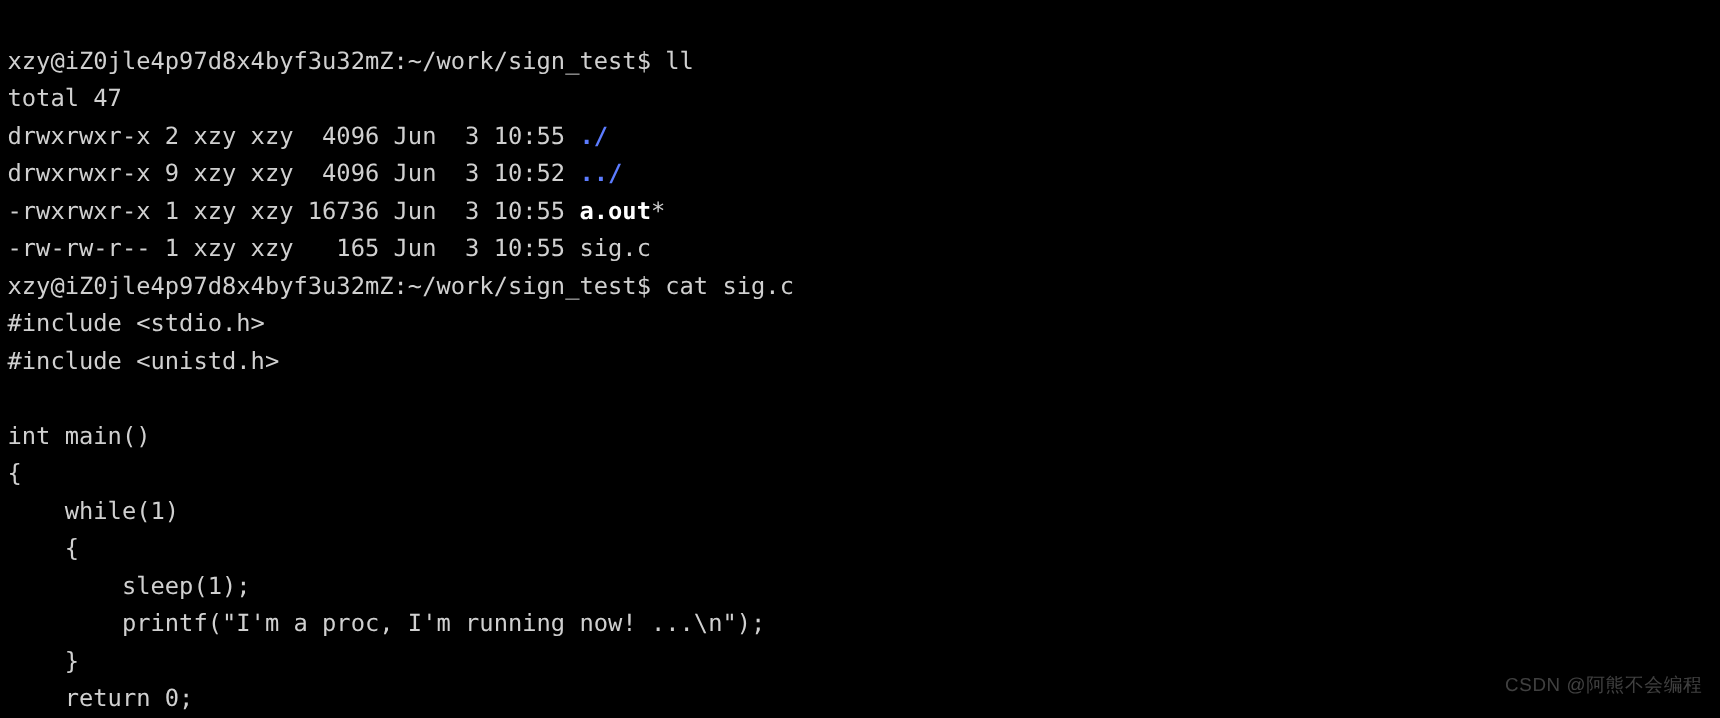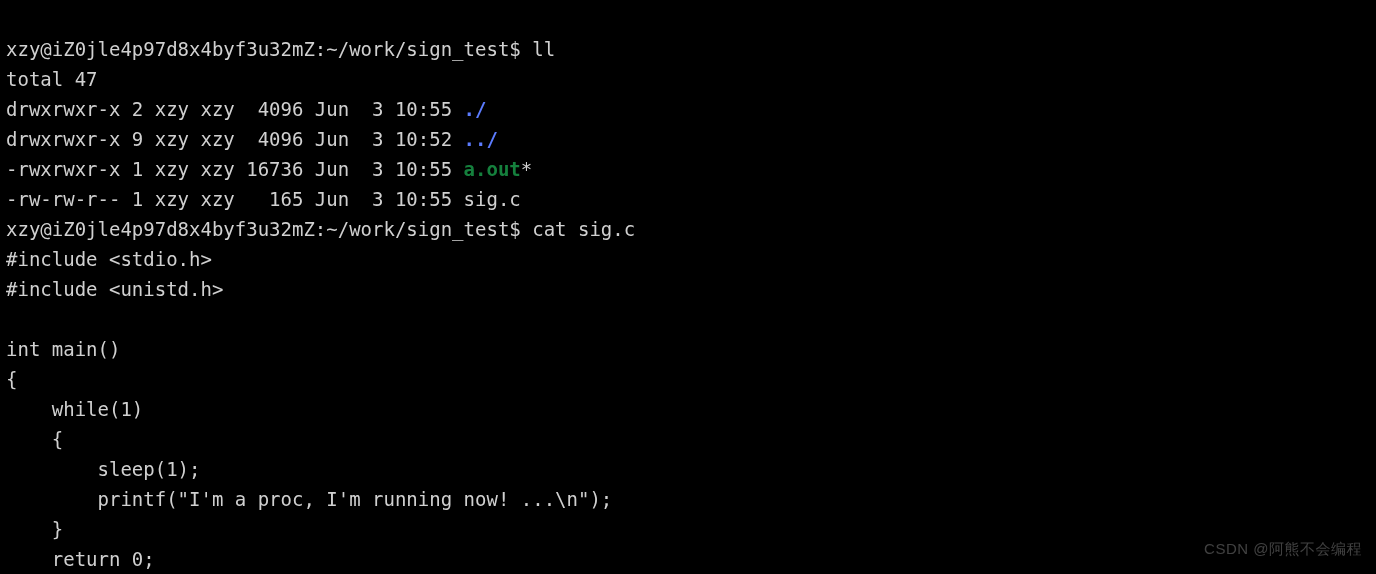--- a/index.html
+++ b/index.html
@@ -1,20 +1,20 @@
 <!DOCTYPE html>
 <html><head>
 <meta charset="utf-8">
 <style>
   html,body{margin:0;padding:0;width:1376px;height:574px;background:#000;overflow:hidden;
             font-family:"DejaVu Sans Mono","Liberation Mono","Courier New",monospace;
             font-size:19px;line-height:30px;color:#d0d0d0;}
   .terminal{white-space:pre;padding:4px 6px 0 6px;}
   .fg-blue{color:#5c7cff;font-weight:bold;}
-  .fg-green{color:#15803d;font-weight:bold;}
+  .fg-green{color:#ffffff;font-weight:bold;}
   .watermark{position:absolute;right:14px;bottom:10px;color:rgba(200,200,200,.32);
              font-family:Arial,"Microsoft YaHei",sans-serif;font-size:15px;
              letter-spacing:.5px;}
 </style>
 </head>
 <body>
 
 <div class="terminal">
 <span><span>xzy@iZ0jle4p97d8x4byf3u32mZ:~/work/sign_test$ </span><span>ll</span></span>
 <span>total 47</span>

